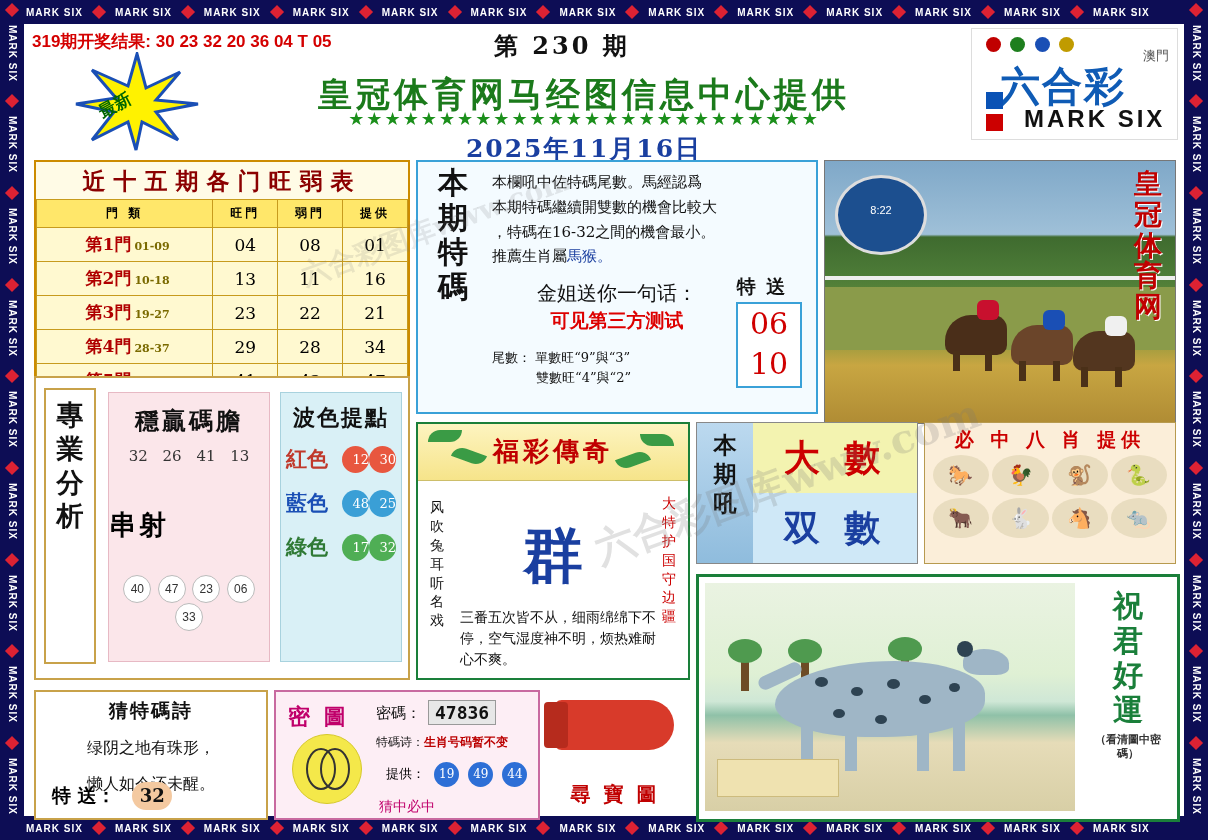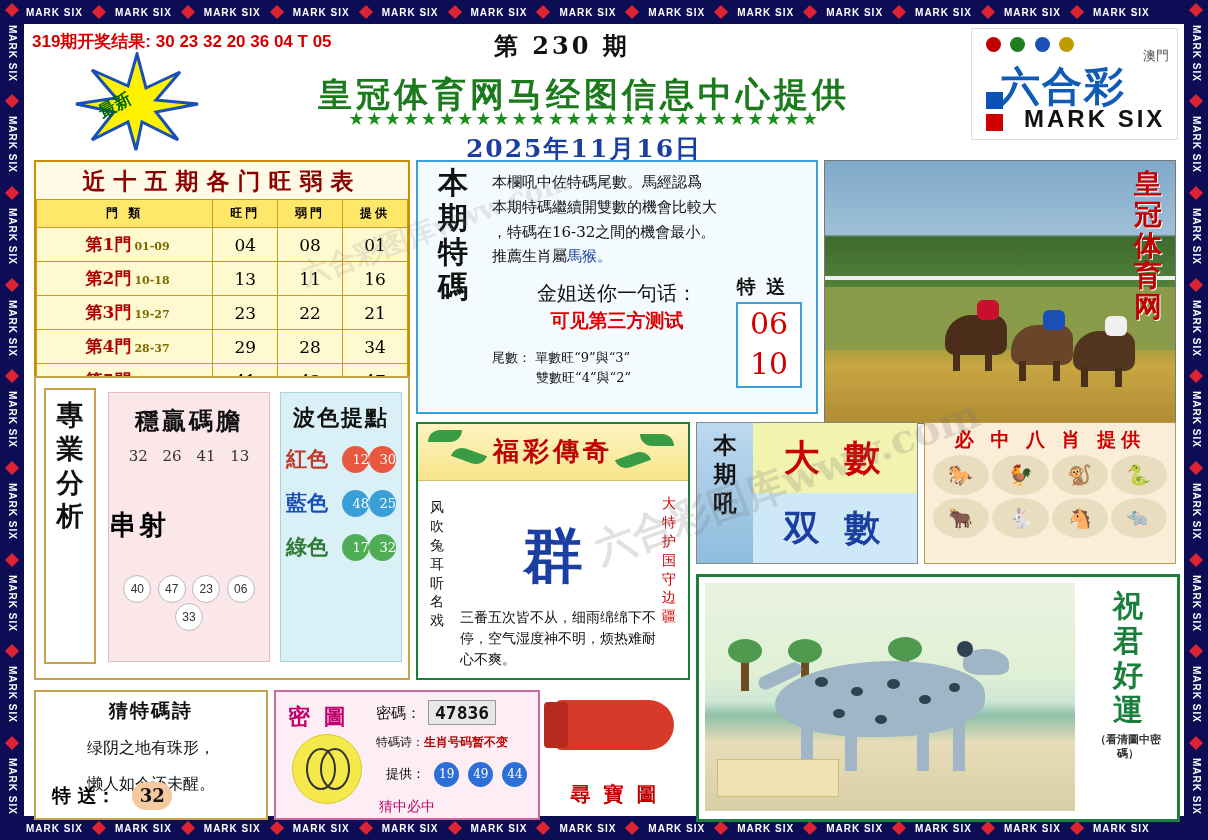--- a/index.html
+++ b/index.html
@@ -508,20 +508,23 @@
       <div class="tesong-lab">特 送</div>
       <div class="tesong-box">
         <div>06</div>
         <div>10</div>
       </div>
     </div>
 
     <div class="photo">
       <div class="rail"></div>
       <div class="trk"></div>
+      <div class="bigboard">
+        <div style="margin-top:26px">8:22</div>
+      </div>
       <div class="horse" style="left:120px;background:#4a2e19;">
         <div class="jockey" style="background:#c8102e"></div>
           <i style="left:8px"></i>
           <i style="left:40px"></i>
       </div>
       <div class="horse" style="left:186px;bottom:22%;background:#6b452a;">
         <div class="jockey" style="background:#1a4fb5"></div>
           <i style="left:8px"></i>
           <i style="left:42px"></i>
       </div>

